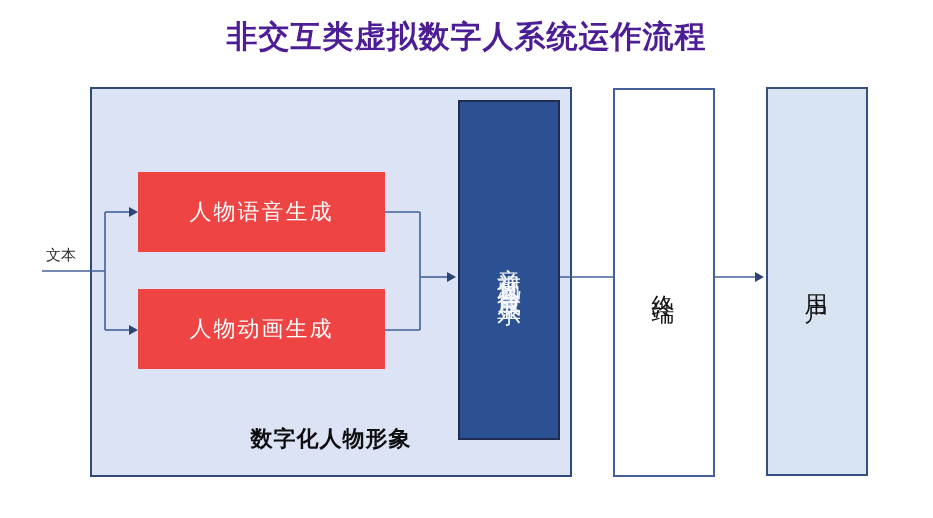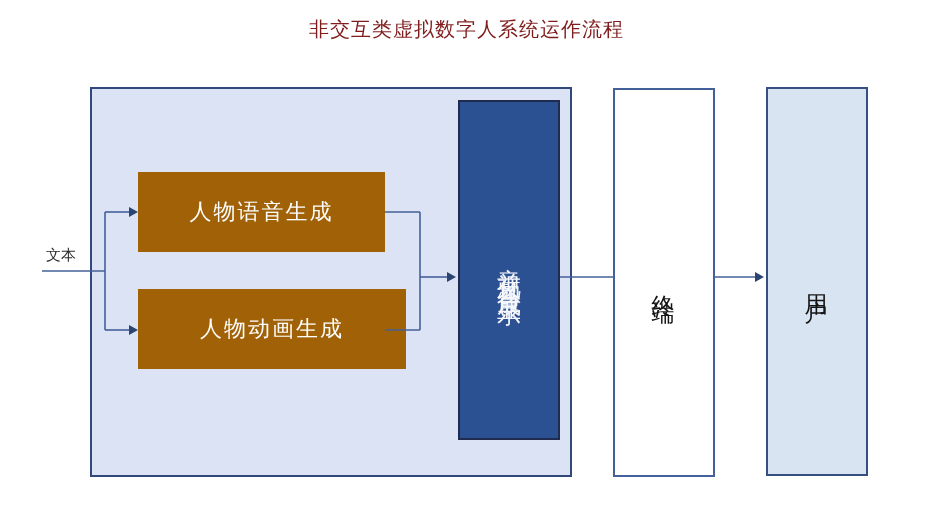--- a/index.html
+++ b/index.html
@@ -16,23 +16,23 @@
     position: relative;
     width: 933px;
     height: 518px;
   }
   .diagram-title {
     position: absolute;
     left: 0;
     top: 16px;
     width: 933px;
     text-align: center;
-    font-size: 20px;
-    font-weight: 400;
-    color: #7f1d1d;
+    font-size: 31px;
+    font-weight: 700;
+    color: #4c1d95;
     letter-spacing: 1px;
   }
   .input-label {
     position: absolute;
     left: 46px;
     top: 246px;
     width: 52px;
     font-size: 15px;
     color: #2b2b2b;
   }
@@ -58,27 +58,27 @@
     letter-spacing: 1px;
   }
   .node {
     position: absolute;
     box-sizing: border-box;
     display: flex;
     align-items: center;
     justify-content: center;
   }
   .node-blue {
-    background: #a16207;
+    background: #ef4444;
     color: #fdfdfd;
     font-size: 22px;
     letter-spacing: 2px;
   }
   .node-voice   { left: 138px; top: 172px; width: 247px; height: 80px; }
-  .node-anim    { left: 138px; top: 289px; width: 268px; height: 80px; text-align: center; }
+  .node-anim    { left: 138px; top: 289px; width: 247px; height: 80px; text-align: center; }
   .node-av {
     left: 458px; top: 100px; width: 102px; height: 340px;
     background: #2c5193;
     border: 2px solid #1f2c50;
     color: #f5f7fb;
     font-size: 24px;
   }
   .node-terminal {
     left: 613px; top: 88px; width: 102px; height: 389px;
     background: #ffffff;
@@ -107,20 +107,21 @@
 </style>
 </head>
 <body>
 
 <div class="stage">
 
   <div class="diagram-title">非交互类虚拟数字人系统运作流程</div>
 
   <div class="group-box"></div>
 
+  <div class="group-label">数字化人物形象</div>
 
   <div class="input-label">文本</div>
 
   <div class="node node-blue node-voice">
     <span>人物语音生成</span>
   </div>
 
   <div class="node node-blue node-anim">
     <span>人物动画生成</span>
   </div>

